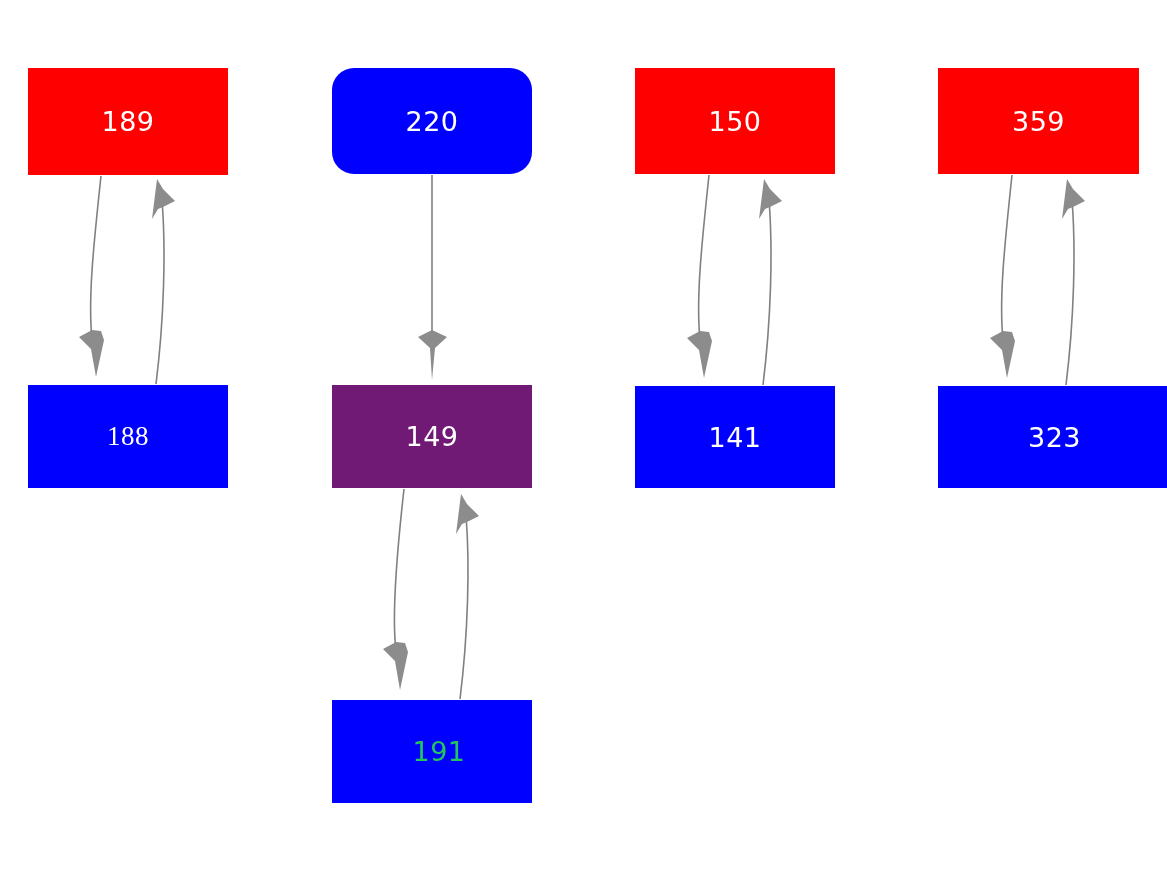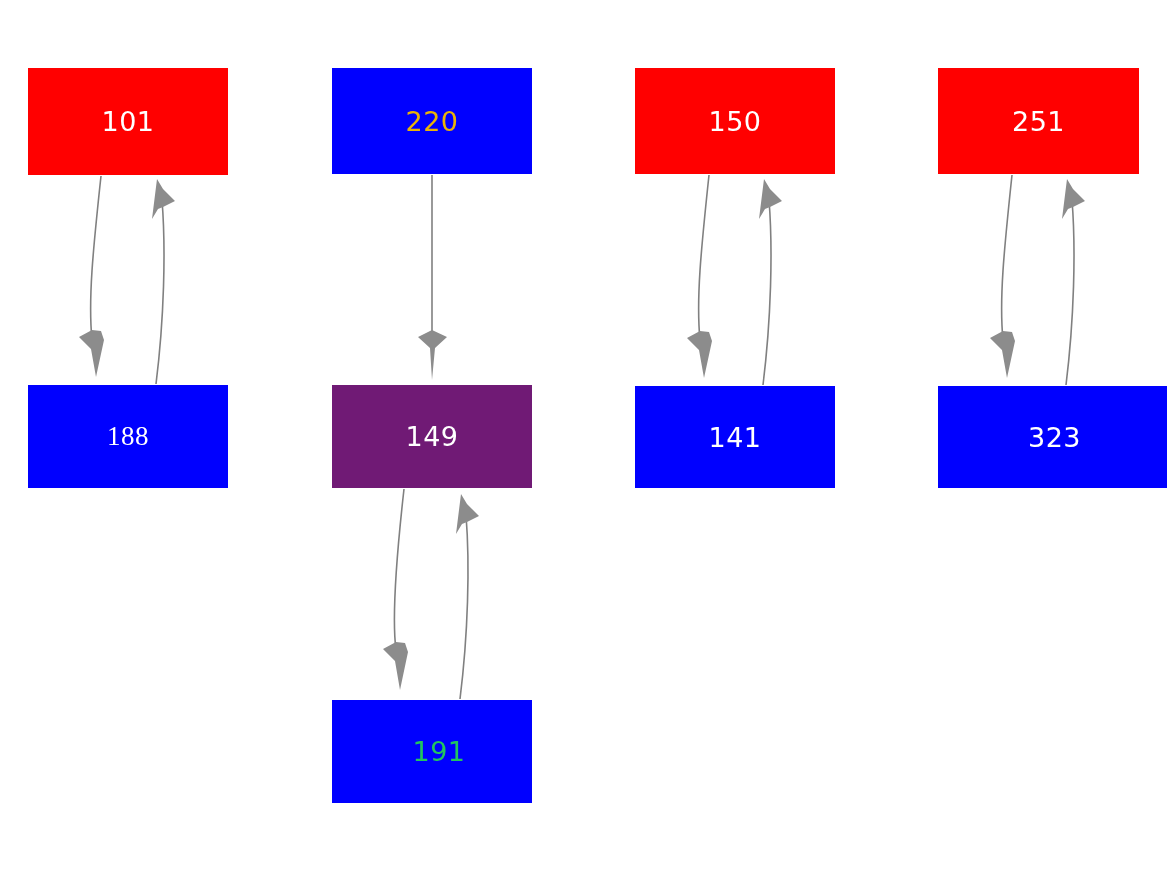--- a/index.html
+++ b/index.html
@@ -85,23 +85,23 @@
     <g>
       <path d="M 1012,175 C 1004,250 999,300 1003,340" fill="none" stroke="#808080" stroke-width="1.6"></path>
       <path d="M 1003,331 L 990,338 L 1002,350 L 1007,378 L 1015,341 L 1012,332 Z" fill="#8c8c8c"></path>
     </g>
     <g>
       <path d="M 1066,385 C 1074,320 1076,250 1072,200" fill="none" stroke="#808080" stroke-width="1.6"></path>
       <path d="M 1073,207 L 1085,201 L 1073,189 L 1067,179 L 1062,219 L 1068,209 Z" fill="#8c8c8c"></path>
     </g>
   </svg>
 
-  <div class="node" style="left: 28px; top: 68px; width: 200px; height: 107px; background: rgb(255, 0, 0); color: rgb(255, 255, 255);">101</div>
+  <div class="node" style="left: 28px; top: 68px; width: 200px; height: 107px; background: rgb(255, 0, 0); color: rgb(255, 255, 255);">189</div>
   <div class="node" style="left: 28px; top: 385px; width: 200px; height: 103px; background: rgb(0, 0, 255); color: rgb(255, 255, 255); font-family: Liberation Serif, serif;">188</div>
-  <div class="node" style="left: 332px; top: 68px; width: 200px; height: 106px; background: rgb(0, 0, 255); color: #eab308;">220</div>
+  <div class="node" style="left: 332px; top: 68px; width: 200px; height: 106px; background: rgb(0, 0, 255); color: #ffffff; border-radius: 22px;">220</div>
   <div class="node" style="left: 332px; top: 385px; width: 200px; height: 103px; background: #701a75; color: rgb(255, 255, 255);">149</div>
   <div class="node" style="left: 332px; top: 700px; width: 200px; height: 103px; background: rgb(0, 0, 255); color: #22c55e; padding-left: 14px;">191</div>
   <div class="node" style="left: 635px; top: 68px; width: 200px; height: 106px; background: rgb(255, 0, 0); color: rgb(255, 255, 255);">150</div>
   <div class="node" style="left: 635px; top: 386px; width: 200px; height: 102px; background: rgb(0, 0, 255); color: rgb(255, 255, 255);">141</div>
-  <div class="node" style="left: 938px; top: 68px; width: 201px; height: 106px; background: rgb(255, 0, 0); color: rgb(255, 255, 255);">251</div>
+  <div class="node" style="left: 938px; top: 68px; width: 201px; height: 106px; background: rgb(255, 0, 0); color: rgb(255, 255, 255);">359</div>
   <div class="node" style="left: 938px; top: 386px; width: 233px; height: 102px; background: rgb(0, 0, 255); color: rgb(255, 255, 255);">323</div>
 
 </div>
 
 </body></html>

